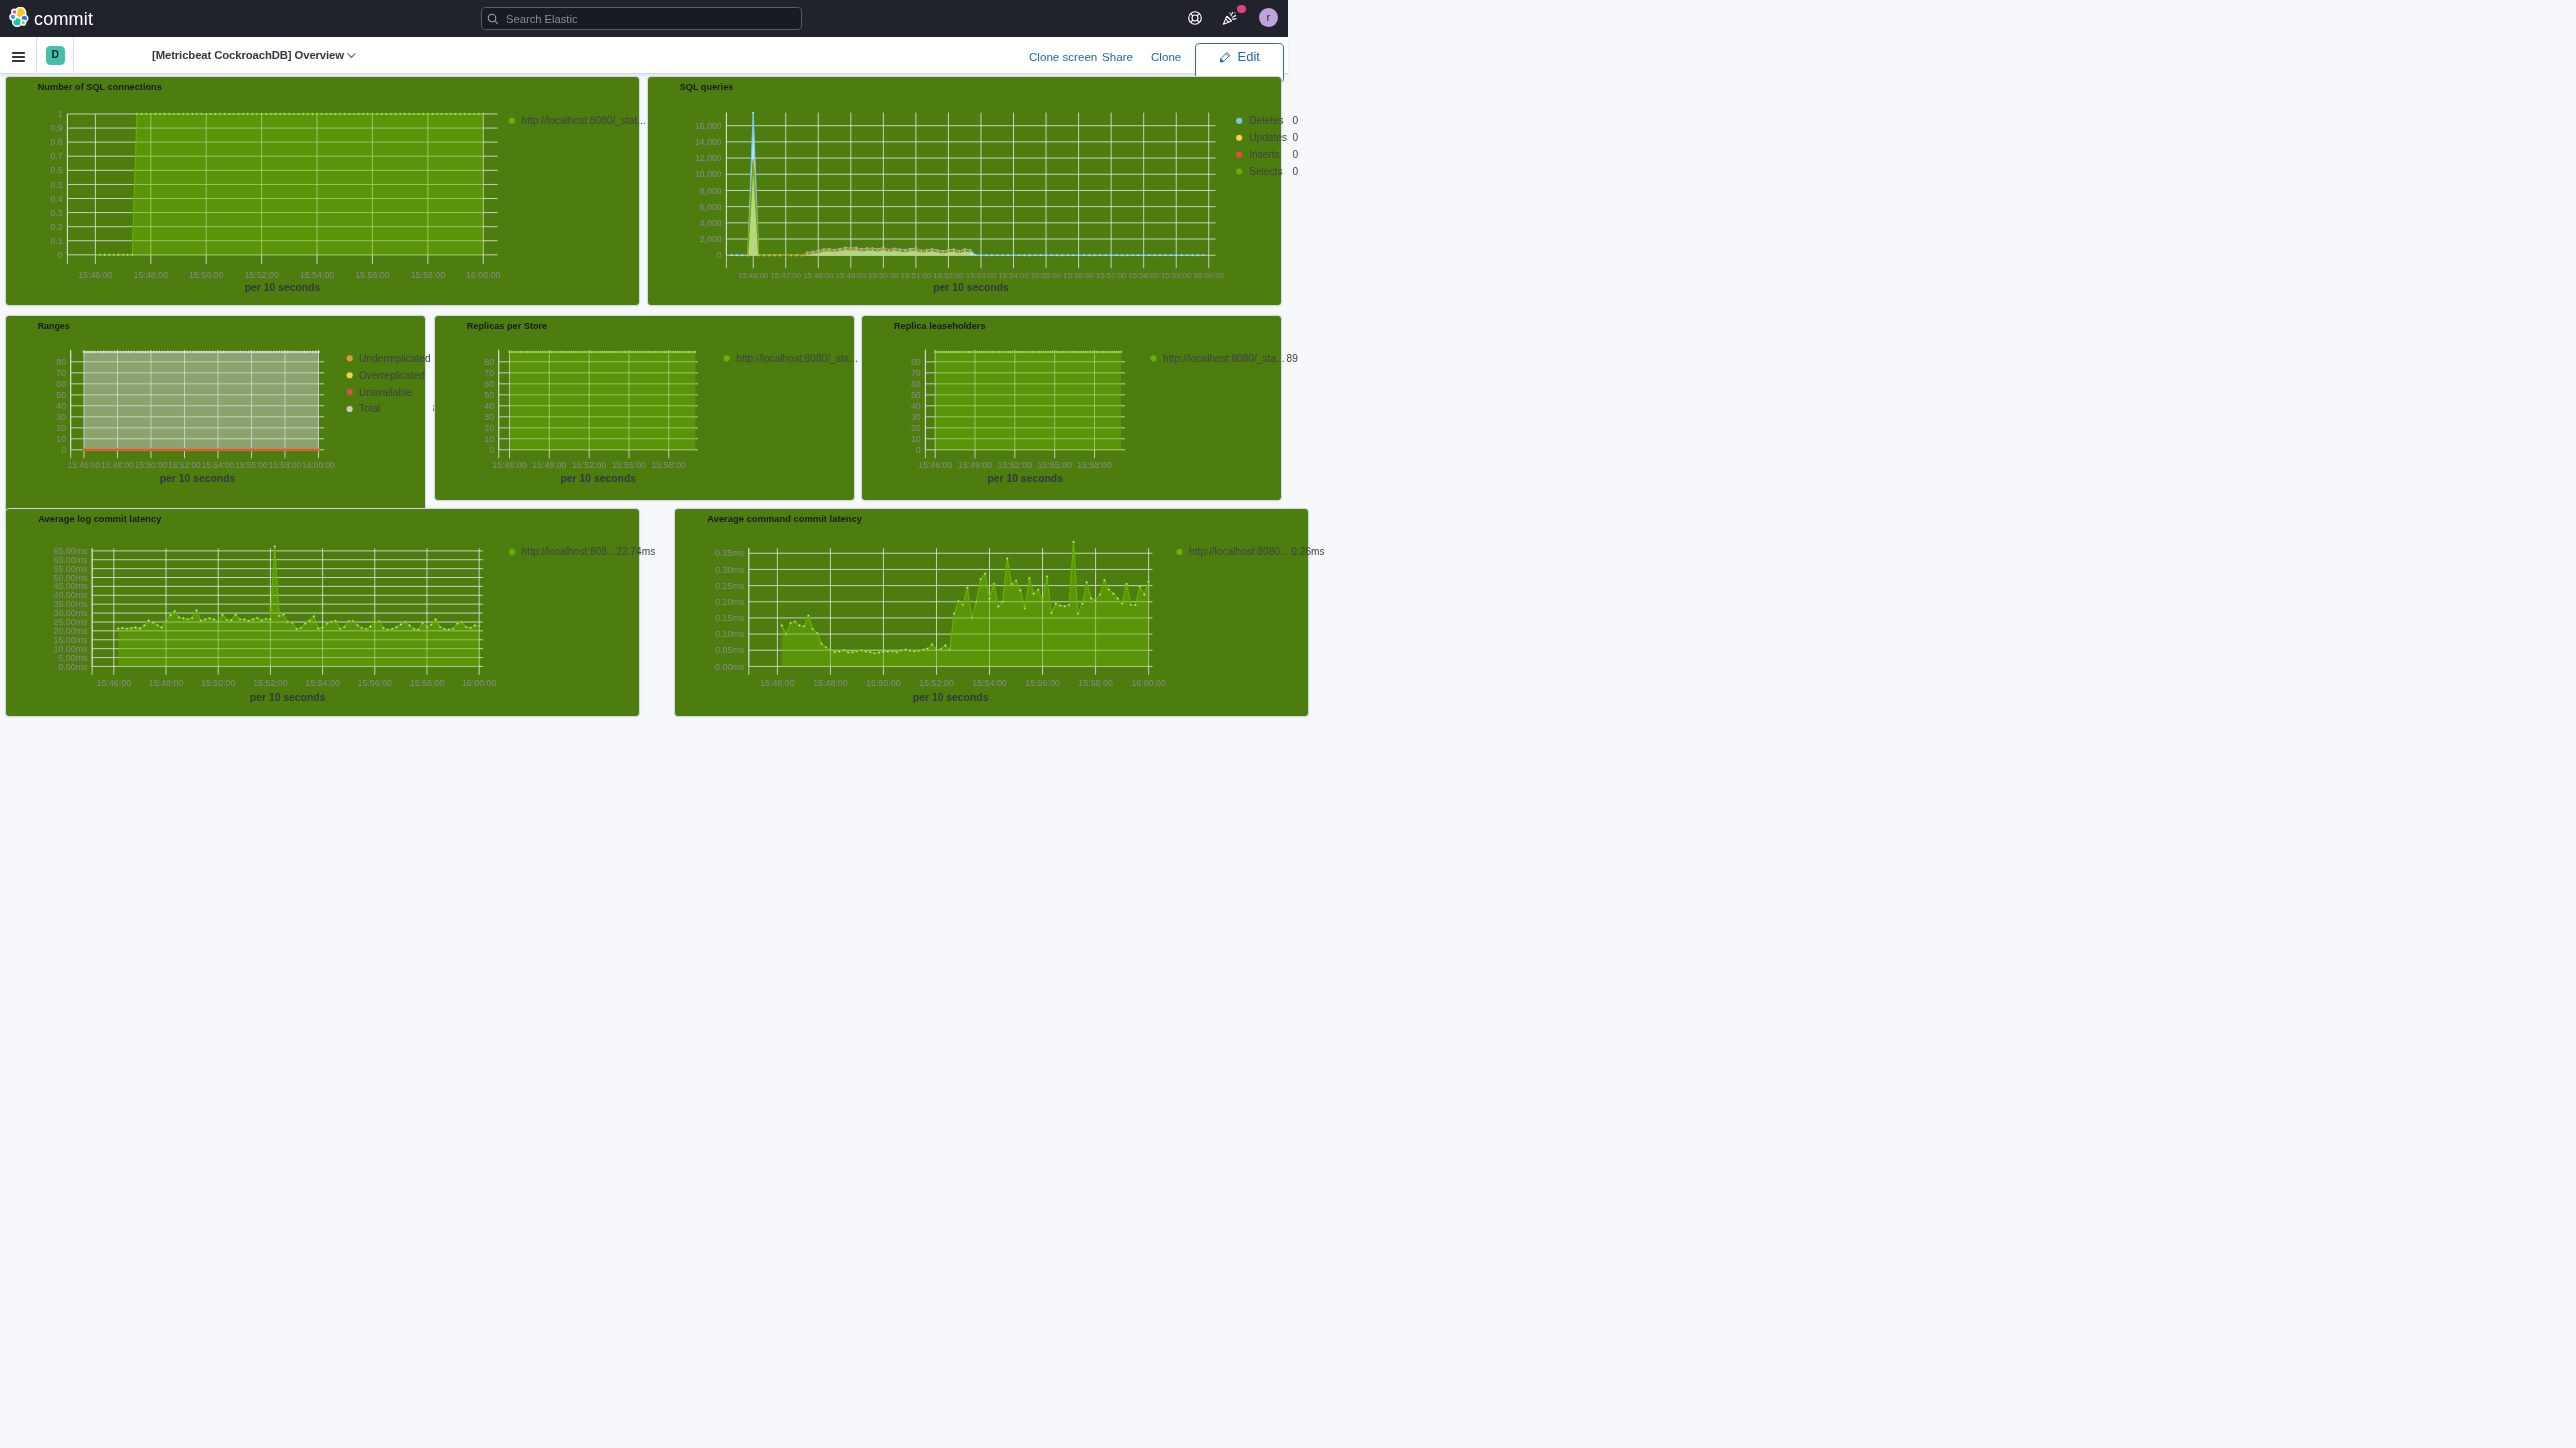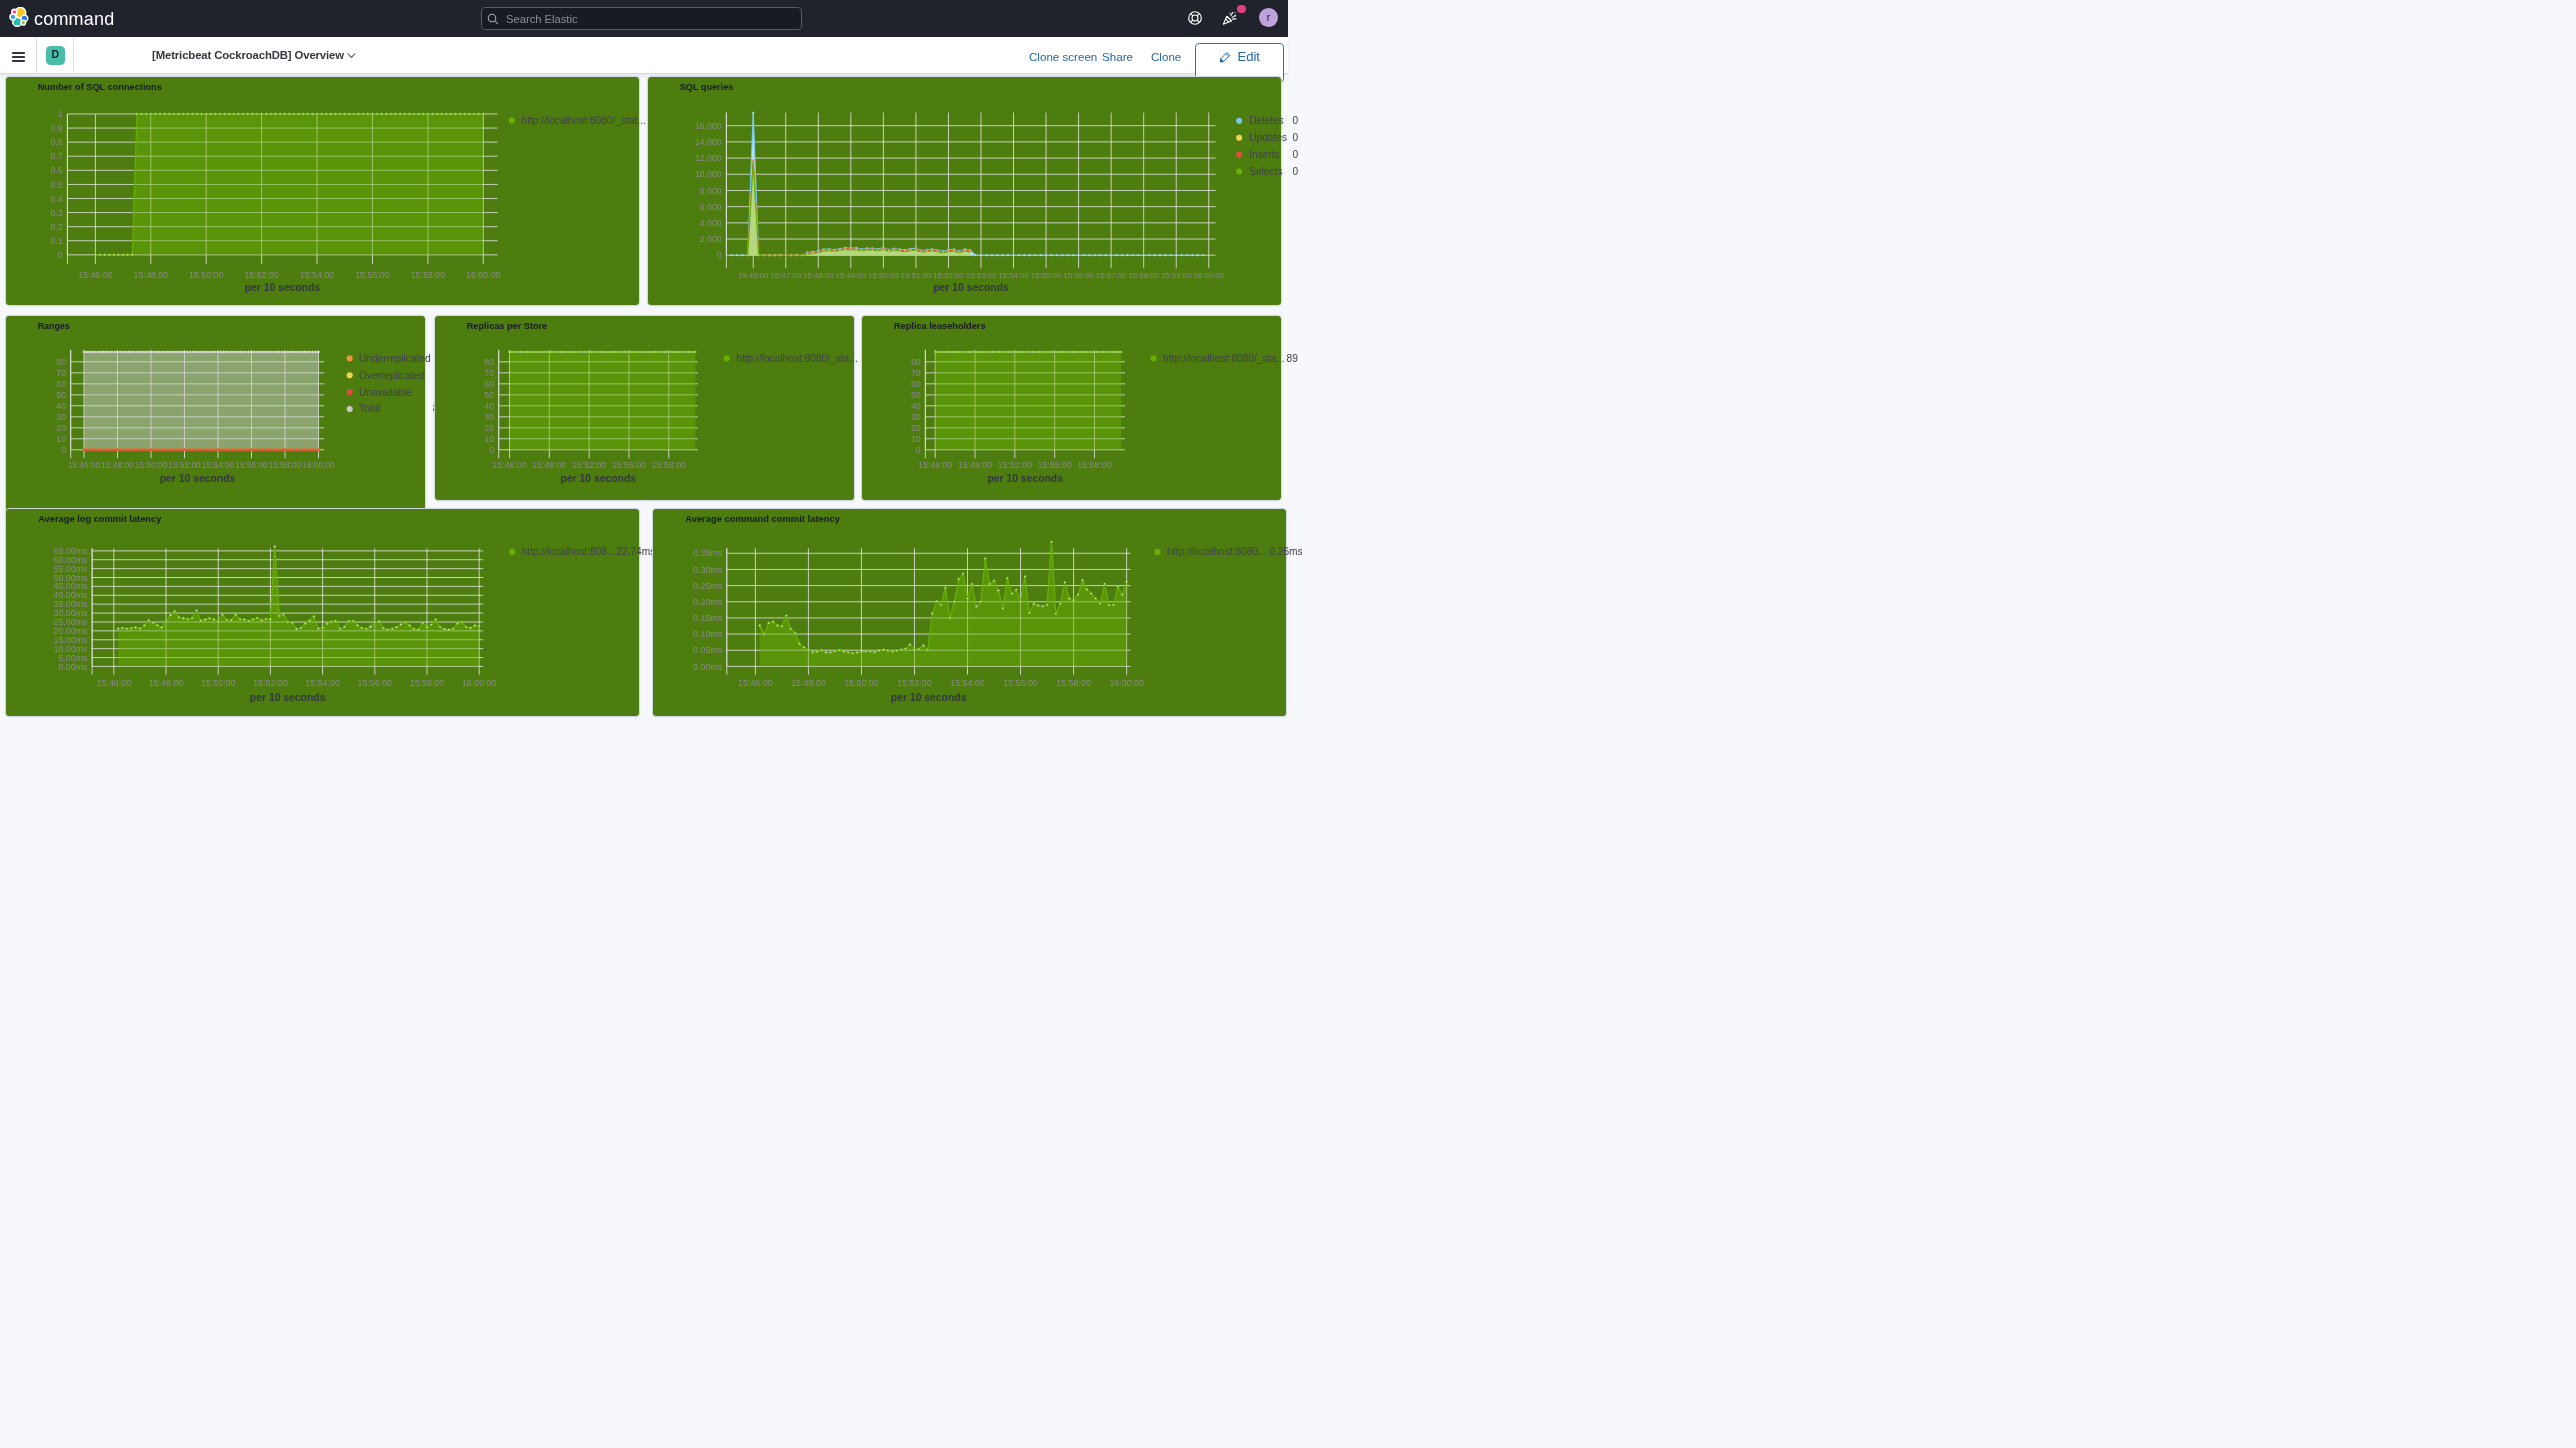--- a/index.html
+++ b/index.html
@@ -30,21 +30,21 @@
 <svg width="21" height="21.6" viewBox="0 0 27 28" style="position:absolute;left:9px;top:7.3px">
 <g stroke="#fff" stroke-width="2">
 <circle cx="10.5" cy="19" r="5.9" fill="#24bbb1"></circle>
 <circle cx="14.7" cy="7.6" r="6.9" fill="#fec514"></circle>
 <circle cx="6.9" cy="6.5" r="3.4" fill="#f04e98"></circle>
 <circle cx="5" cy="13" r="3.8" fill="#36a2ef"></circle>
 <circle cx="19.8" cy="14.7" r="4.4" fill="#2476f0"></circle>
 <circle cx="18.4" cy="20.3" r="3" fill="#90c92c"></circle>
 </g>
     </svg>
-<div class="logo-text">command</div>
+<div class="logo-text">commit</div>
 <div class="search">
       <svg width="12.3" height="12.3" viewBox="0 0 16 16" style="position:absolute;left:5.4px;top:5px">
 <g fill="none" stroke="#9fa6b2" stroke-width="1.4">
           <circle cx="6.5" cy="6.5" r="4.9"></circle>
           <path d="M10.2 10.2 L14 14"></path>
         </g>
       </svg>
       <span>Search Elastic</span>
     </div>
 <svg width="14" height="14" viewBox="0 0 16 16" style="position:absolute;left:1188px;top:11.2px">
@@ -1231,21 +1231,21 @@
         <circle cx="560.2" cy="146.8" r="1.3"></circle>
         <circle cx="565.9" cy="153.4" r="1.3"></circle>
         <circle cx="571.5" cy="154.6" r="1.3"></circle>
         <circle cx="577.1" cy="151.4" r="1.3"></circle>
         <circle cx="582.8" cy="152.1" r="1.3"></circle>
       </g>
 <circle cx="625.6" cy="55.7" r="4" fill="#68b005"></circle>
 <text x="638" y="60.2" class="leg" font-size="13.2">http://localhost:808...</text>
 <text x="811.5" y="60.2" class="leg" font-size="13.2" text-anchor="end">22.74ms</text>
     </svg></div>
-<div class="panel" style="left:652px;top:508px;width:635px;height:209px"><svg width="635" height="209" viewBox="0 0 823.5 271.5">
+<div class="panel" style="left:674px;top:508px;width:635px;height:209px"><svg width="635" height="209" viewBox="0 0 823.5 271.5">
       <text x="10" y="16.5" class="ptitle" textLength="201" lengthAdjust="spacingAndGlyphs">Average command commit latency</text>
 <line x1="64" y1="204.5" x2="588.5" y2="204.5" stroke="#ececec" stroke-width="1"></line>
 <line x1="64" y1="183.5" x2="588.5" y2="183.5" stroke="#ececec" stroke-width="1"></line>
 <line x1="64" y1="162.5" x2="588.5" y2="162.5" stroke="#ececec" stroke-width="1"></line>
 <line x1="64" y1="141.5" x2="588.5" y2="141.5" stroke="#ececec" stroke-width="1"></line>
 <line x1="64" y1="120.5" x2="588.5" y2="120.5" stroke="#ececec" stroke-width="1"></line>
 <line x1="64" y1="99.5" x2="588.5" y2="99.5" stroke="#ececec" stroke-width="1"></line>
 <line x1="64" y1="78.5" x2="588.5" y2="78.5" stroke="#ececec" stroke-width="1"></line>
 <line x1="64" y1="57.5" x2="588.5" y2="57.5" stroke="#ececec" stroke-width="1"></line>
 <line x1="64" y1="51" x2="64" y2="215.5" stroke="#ececec" stroke-width="1"></line>

